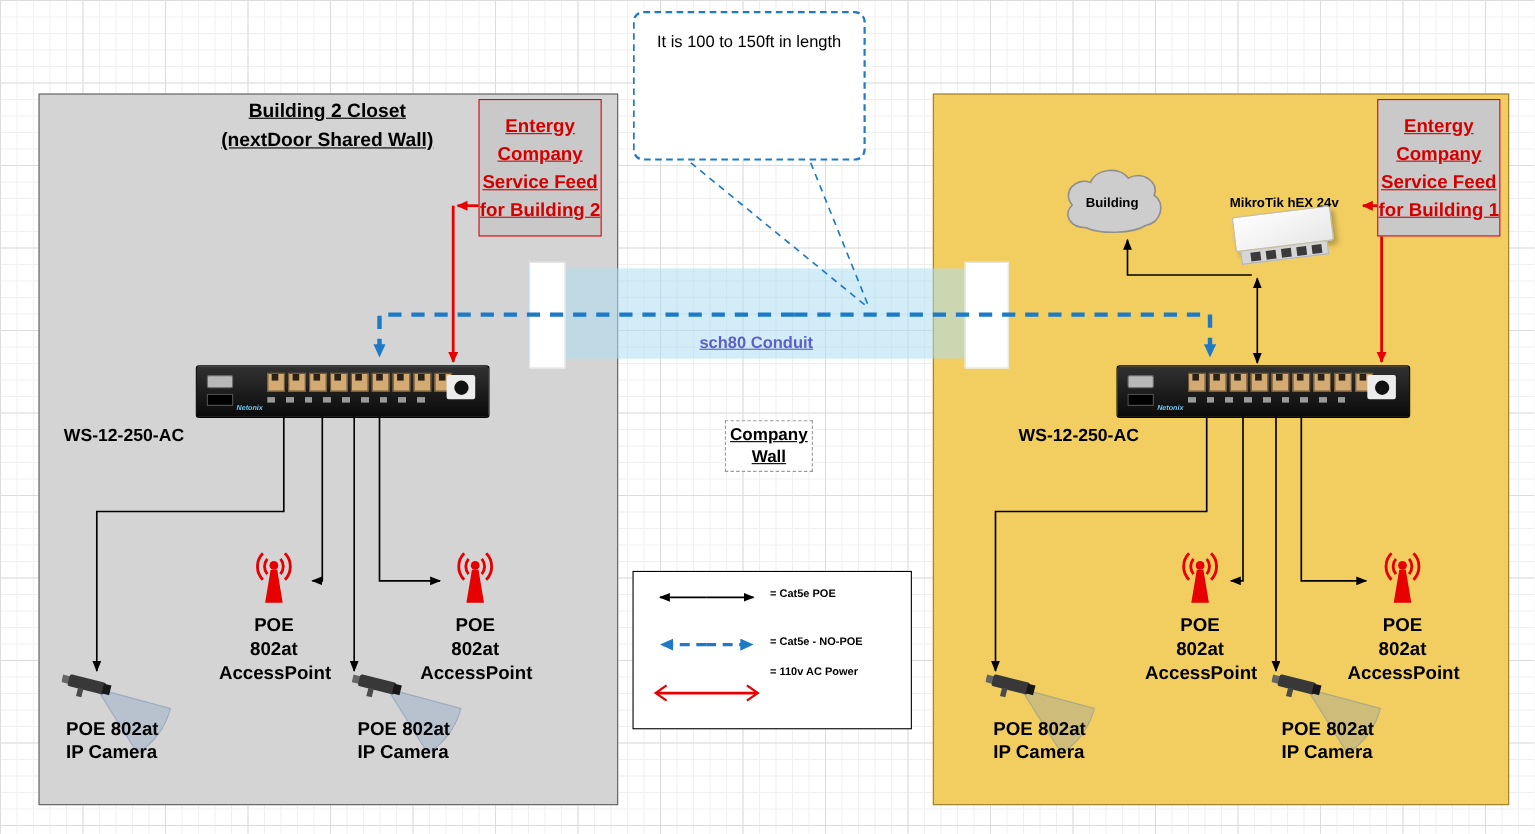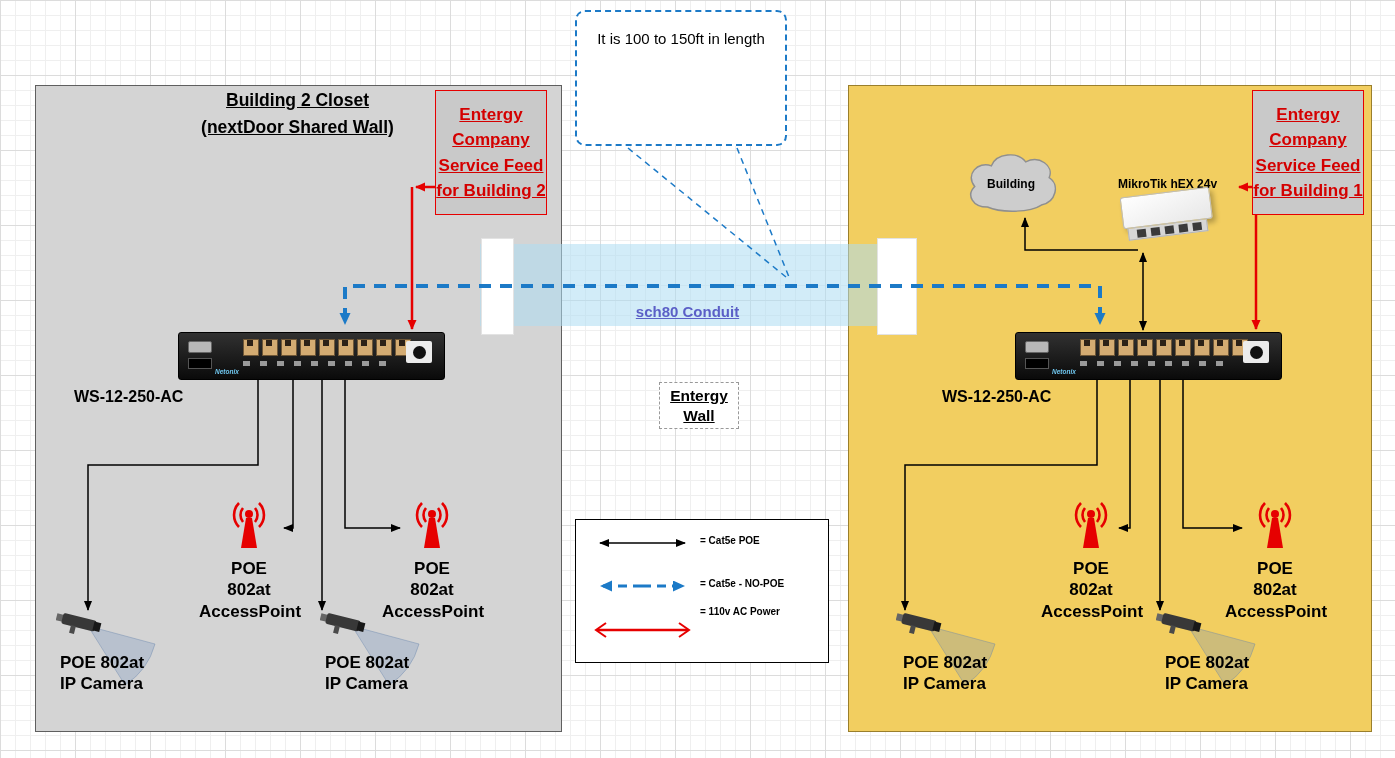--- a/index.html
+++ b/index.html
@@ -58,21 +58,21 @@
   .sw-sfp{position:absolute;left:9px;top:25px;width:22px;height:9px;background:#000;border:1px solid #555;}
   .sw-brand{position:absolute;left:36px;bottom:4px;font-size:6.5px;color:#6fc6ee;font-weight:bold;font-style:italic;}
   .sw-ports{position:absolute;left:64px;top:6px;display:flex;gap:3px;}
   .sw-port{width:14px;height:15px;background:#d3ab72;border:1px solid #6e5636;position:relative;}
   .sw-port::after{content:"";position:absolute;left:3px;top:0;width:6px;height:6px;background:#2c2117;}
   .sw-portlabels{position:absolute;left:64px;top:28px;width:150px;height:5px;
     background:repeating-linear-gradient(90deg,#9a9a9a 0 7px,transparent 7px 17px);}
   .sw-power{position:absolute;right:12px;top:8px;width:26px;height:22px;background:#ececec;border-radius:2px;
     display:flex;align-items:center;justify-content:center;}
   .sw-power::after{content:"";width:13px;height:13px;background:#111;border-radius:50%;}
-  .wslabel{position:absolute;z-index:4;font-size:16px;font-weight:bold;margin-left:16px;}
+  .wslabel{position:absolute;z-index:4;font-size:16px;font-weight:bold;}
   
   .devlabel{position:absolute;z-index:4;font-size:17px;font-weight:bold;text-align:center;
     white-space:pre-line;line-height:1.25;width:100px;}
   .camlabel{text-align:left;width:110px;}
   
   .icon{position:absolute;z-index:4;}
   .cloud-label{position:absolute;z-index:5;font-weight:bold;font-size:12px;text-align:center;width:98px;}
   .router{position:absolute;z-index:4;transform:rotate(-7deg);}
   .mk-top{width:88px;height:30px;background:linear-gradient(160deg,#ffffff,#e7e7e7);
     border:1px solid #bdbdbd;border-radius:3px;box-shadow:3px 4px 5px rgba(0,0,0,0.25);}
@@ -155,21 +155,21 @@
   <div class="entergy" style="left:1252px;top:90px;">Entergy Company
 Service Feed
 for Building 1</div>
 
   <div class="callout">
     <div class="co-body">It is 100 to 150ft in length</div>
   </div>
 
   <div class="conduit-label">sch80 Conduit</div>
 
-  <div class="sharedwall">Entergy
+  <div class="sharedwall">Company
 Wall</div>
 
   <div class="legend-label" style="left:700px;top:535px;">= Cat5e POE</div>
   <div class="legend-label" style="left:700px;top:578px;">= Cat5e - NO-POE</div>
   <div class="legend-label" style="left:700px;top:606px;">= 110v AC Power</div>
 
   <div class="switch" style="left:178px;top:332px;">
     <div class="sw-console"></div>
     <div class="sw-sfp"></div>
     <div class="sw-ports">

